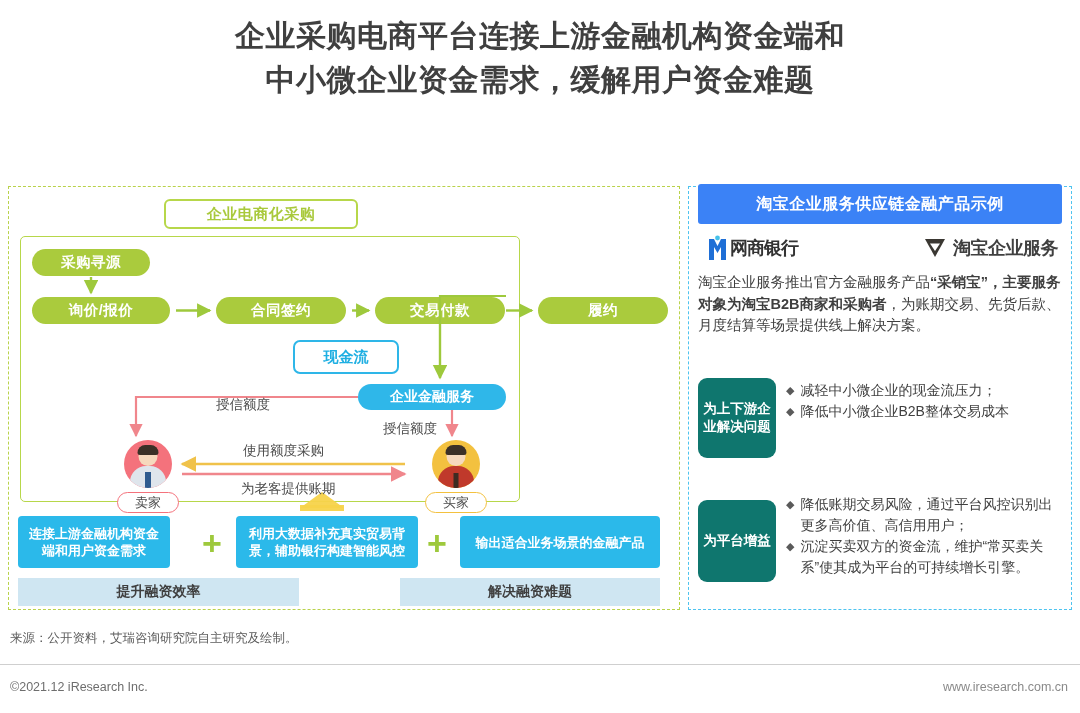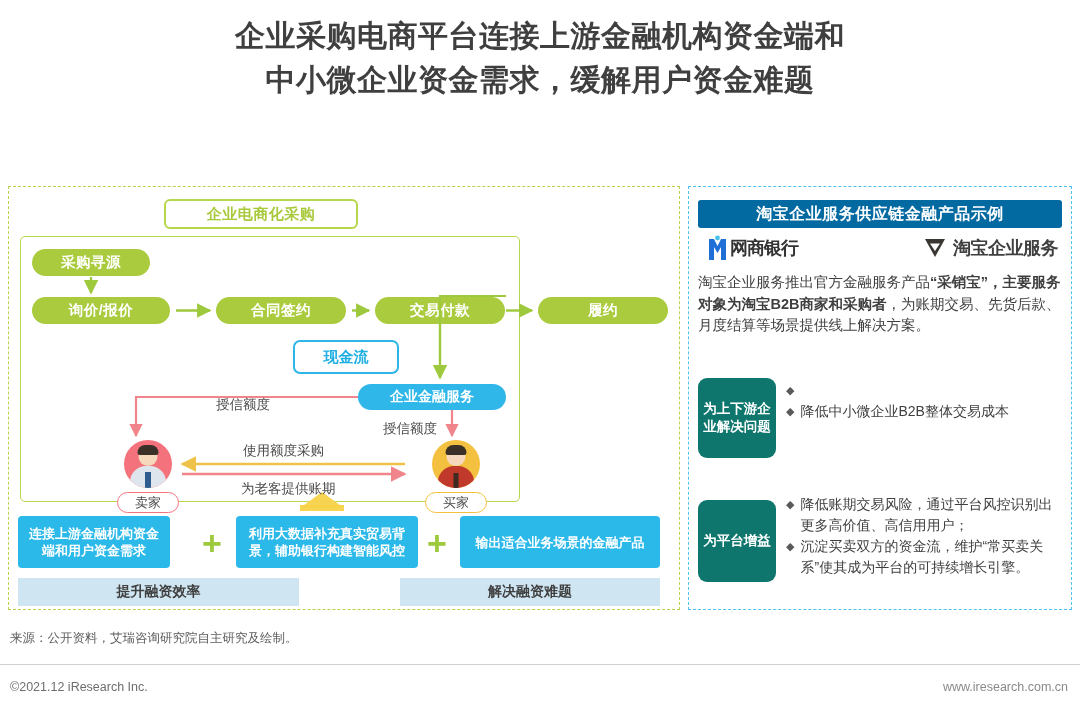--- a/index.html
+++ b/index.html
@@ -158,22 +158,22 @@
     position:absolute;top:578px;height:28px;
     background:#cfe6f2;
     display:flex;align-items:center;justify-content:center;
     color:#3f3f3f;font-size:14px;font-weight:bold;
   }
   #fb1{left:18px;width:281px;text-align:right;}
   #fb2{left:400px;width:260px;}
 
   
   #r-header{
-    position:absolute;left:698px;top:200px;width:364px;height:28px;
-    background:#0369a1;border-radius:3px;
+    position:absolute;left:698px;top:184px;width:364px;height:40px;
+    background:#3b82f6;border-radius:3px;
     display:flex;align-items:center;justify-content:center;
     color:#ffffff;font-size:16px;font-weight:bold;letter-spacing:.5px;
   }
   #logo-row{
     position:absolute;left:698px;top:230px;width:364px;height:38px;
   }
   #mybank-logo{
     position:absolute;left:10px;top:3px;height:30px;
     display:flex;align-items:center;gap:3px;
   }
@@ -343,20 +343,21 @@
     <span id="taobao-text">淘宝企业服务</span>
   </div>
 </div>
 
 <div id="r-para"><span>淘宝企业服务推出官方金融服务产品</span><b>“采销宝”，主要服务对象为淘宝B2B商家和采购者</b><span>，为账期交易、先货后款、月度结算等场景提供线上解决方案。</span></div>
 
 <div class="rb-box" id="rb1">为上下游企业解决问题</div>
 <div class="rb-list" id="rl1">
   <div class="rb-li">
     <span class="rb-di">◆</span>
+    <span>减轻中小微企业的现金流压力；</span>
   </div>
   <div class="rb-li">
     <span class="rb-di">◆</span>
     <span>降低中小微企业B2B整体交易成本</span>
   </div>
 </div>
 
 <div class="rb-box" id="rb2">为平台增益</div>
 <div class="rb-list" id="rl2">
   <div class="rb-li">

